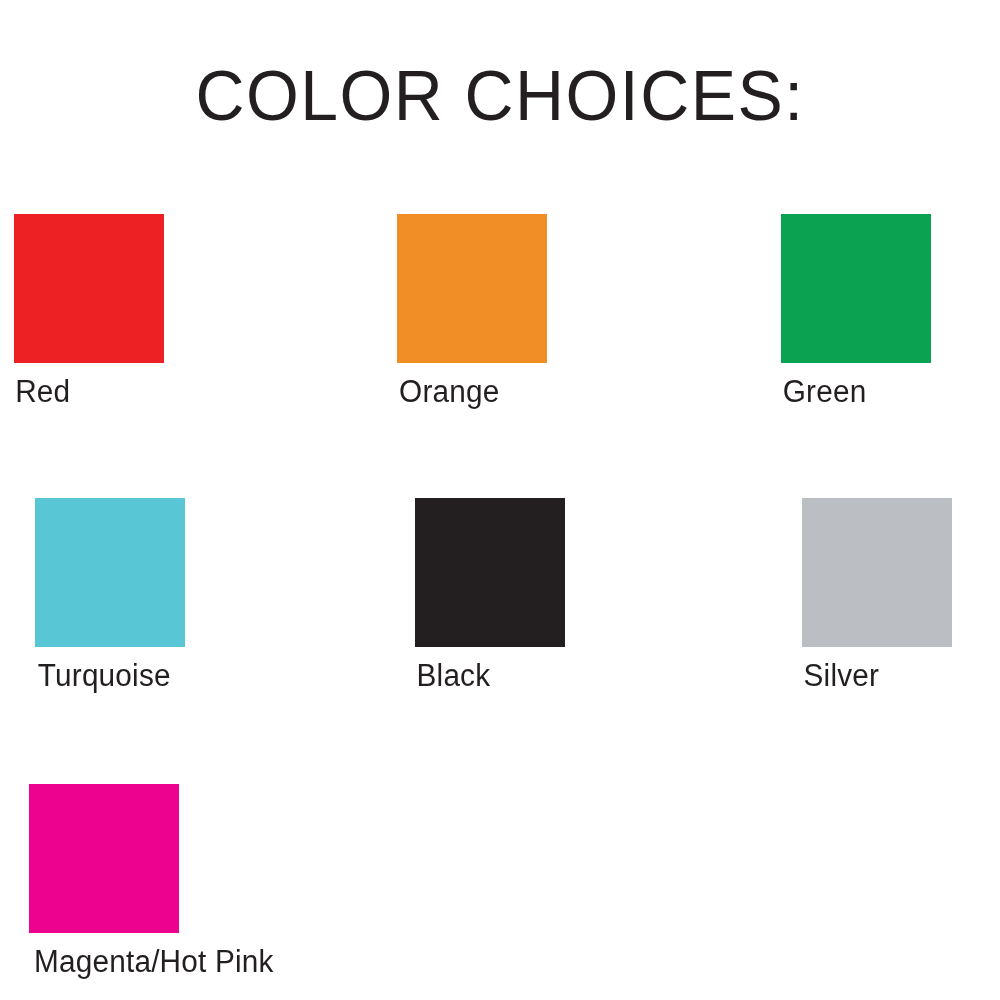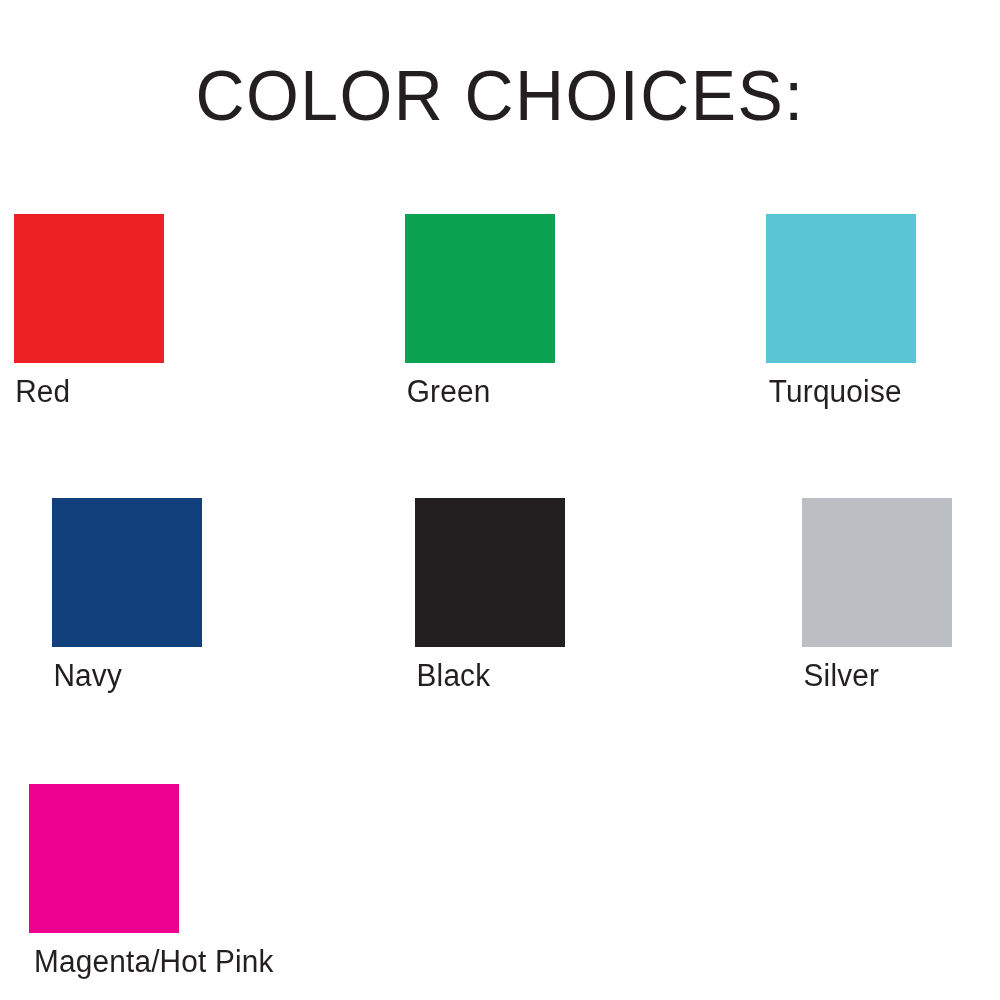--- a/index.html
+++ b/index.html
@@ -123,35 +123,35 @@
 
   <div class="title">COLOR CHOICES:</div>
 
   <div class="grid">
 
     <div class="cell c-red">
       <div class="swatch" style="background-color: rgb(237, 32, 36);"></div>
       <div class="swatch-label">Red</div>
     </div>
 
+    <div class="cell c-orange">
+      <div class="swatch" style="background-color: rgb(241, 143, 38);"></div>
+      <div class="swatch-label">Orange</div>
+    </div>
 
     <div class="cell c-green">
       <div class="swatch" style="background-color: rgb(11, 163, 81);"></div>
       <div class="swatch-label">Green</div>
     </div>
 
     <div class="cell c-turquoise">
       <div class="swatch" style="background-color: rgb(89, 198, 213);"></div>
       <div class="swatch-label">Turquoise</div>
     </div>
 
-    <div class="cell c-navy">
-      <div class="swatch" style="background-color: rgb(17, 64, 124);"></div>
-      <div class="swatch-label">Navy</div>
-    </div>
 
 
     <div class="cell c-black">
       <div class="swatch" style="background-color: rgb(35, 31, 32);"></div>
       <div class="swatch-label">Black</div>
     </div>
 
     <div class="cell c-silver">
       <div class="swatch" style="background-color: rgb(187, 191, 195);"></div>
       <div class="swatch-label">Silver</div>

